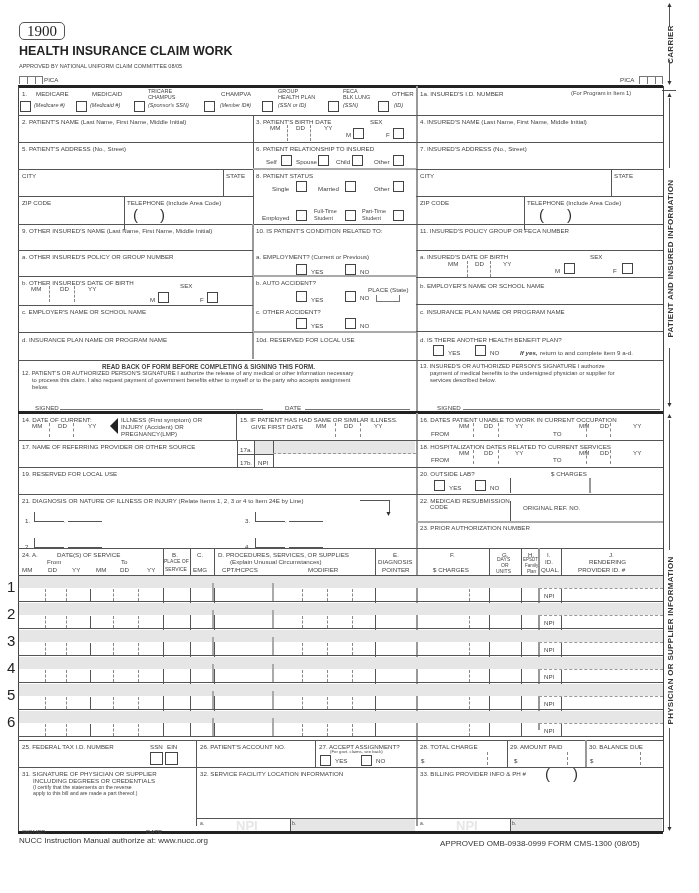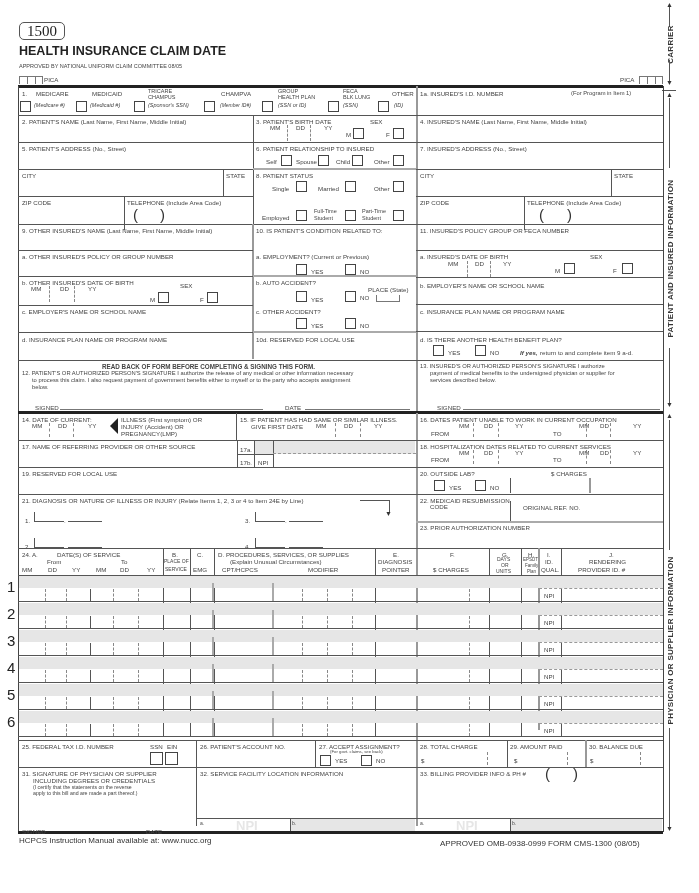--- a/index.html
+++ b/index.html
@@ -18,22 +18,22 @@
   .cb{position:absolute;width:11px;height:11px;border:1px solid #444;background:#fff;}
   .shade{position:absolute;background:#e6e6e6;}
   .paren{position:absolute;font-size:15px;color:#333;}
   .num{position:absolute;font-size:15px;color:#222;}
   .side{position:absolute;font-size:8px;font-weight:bold;color:#333;transform:rotate(-90deg);transform-origin:center;white-space:nowrap;letter-spacing:0.3px;}
   .npi-big{position:absolute;font-size:13px;font-weight:bold;color:#e6e6e6;}
 </style>
 </head>
 <body>
 
-<div class="abs" style="left:19px;top:22px;width:46px;height:18px;border:1px solid #555;border-radius:5px;text-align:center;font-family:'Liberation Serif',serif;font-size:15px;line-height:16px;color:#222;">1500</div>
-<div class="abs" style="left:19px;top:44px;font-size:12.5px;font-weight:bold;color:#222;">HEALTH INSURANCE CLAIM DATE</div>
+<div class="abs" style="left:19px;top:22px;width:46px;height:18px;border:1px solid #555;border-radius:5px;text-align:center;font-family:'Liberation Serif',serif;font-size:15px;line-height:16px;color:#222;">1900</div>
+<div class="abs" style="left:19px;top:44px;font-size:12.5px;font-weight:bold;color:#222;">HEALTH INSURANCE CLAIM WORK</div>
 <div class="t" style="left:19px;top:63px;font-size:5.5px;">APPROVED BY NATIONAL UNIFORM CLAIM COMMITTEE 08/05</div>
 
 <div class="abs" style="left:19px;top:76px;width:24px;height:8px;border:1px solid #777;border-bottom:none;"></div>
 <div class="vl" style="left:27px;top:76px;height:8px;border-color:#777"></div>
 <div class="vl" style="left:35px;top:76px;height:8px;border-color:#777"></div>
 <div class="t" style="left:44px;top:76px;">PICA</div>
 
 <div class="t" style="left:620px;top:76px;">PICA</div>
 <div class="abs" style="left:639px;top:76px;width:24px;height:8px;border:1px solid #777;border-bottom:none;"></div>
 <div class="vl" style="left:647px;top:76px;height:8px;border-color:#777"></div>
@@ -651,14 +651,14 @@
 <div class="paren" style="left:573px;top:765px;">)</div>
 <div class="abs" style="left:420px;top:778px;width:240px;height:38px;"></div>
 <div class="hl" style="left:416px;top:818px;width:247px;"></div>
 <div class="ts" style="left:420px;top:821px;">a.</div>
 <div class="npi-big" style="left:456px;top:818px;">NPI</div>
 <div class="abs" style="left:425px;top:819px;width:83px;height:12px;"></div>
 <div class="vl" style="left:510px;top:818px;height:13px;"></div>
 <div class="shade" style="left:511px;top:819px;width:151px;height:12px;"></div>
 <div class="ts" style="left:512px;top:821px;">b.</div>
 
-<div class="abs" style="left:19px;top:836px;font-size:8px;color:#333;">HCPCS Instruction Manual available at: www.nucc.org</div>
+<div class="abs" style="left:19px;top:836px;font-size:8px;color:#333;">NUCC Instruction Manual authorize at: www.nucc.org</div>
 <div class="abs" style="left:440px;top:839px;font-size:8px;color:#333;">APPROVED OMB-0938-0999 FORM CMS-1300 (08/05)</div>
 
 </body></html>

